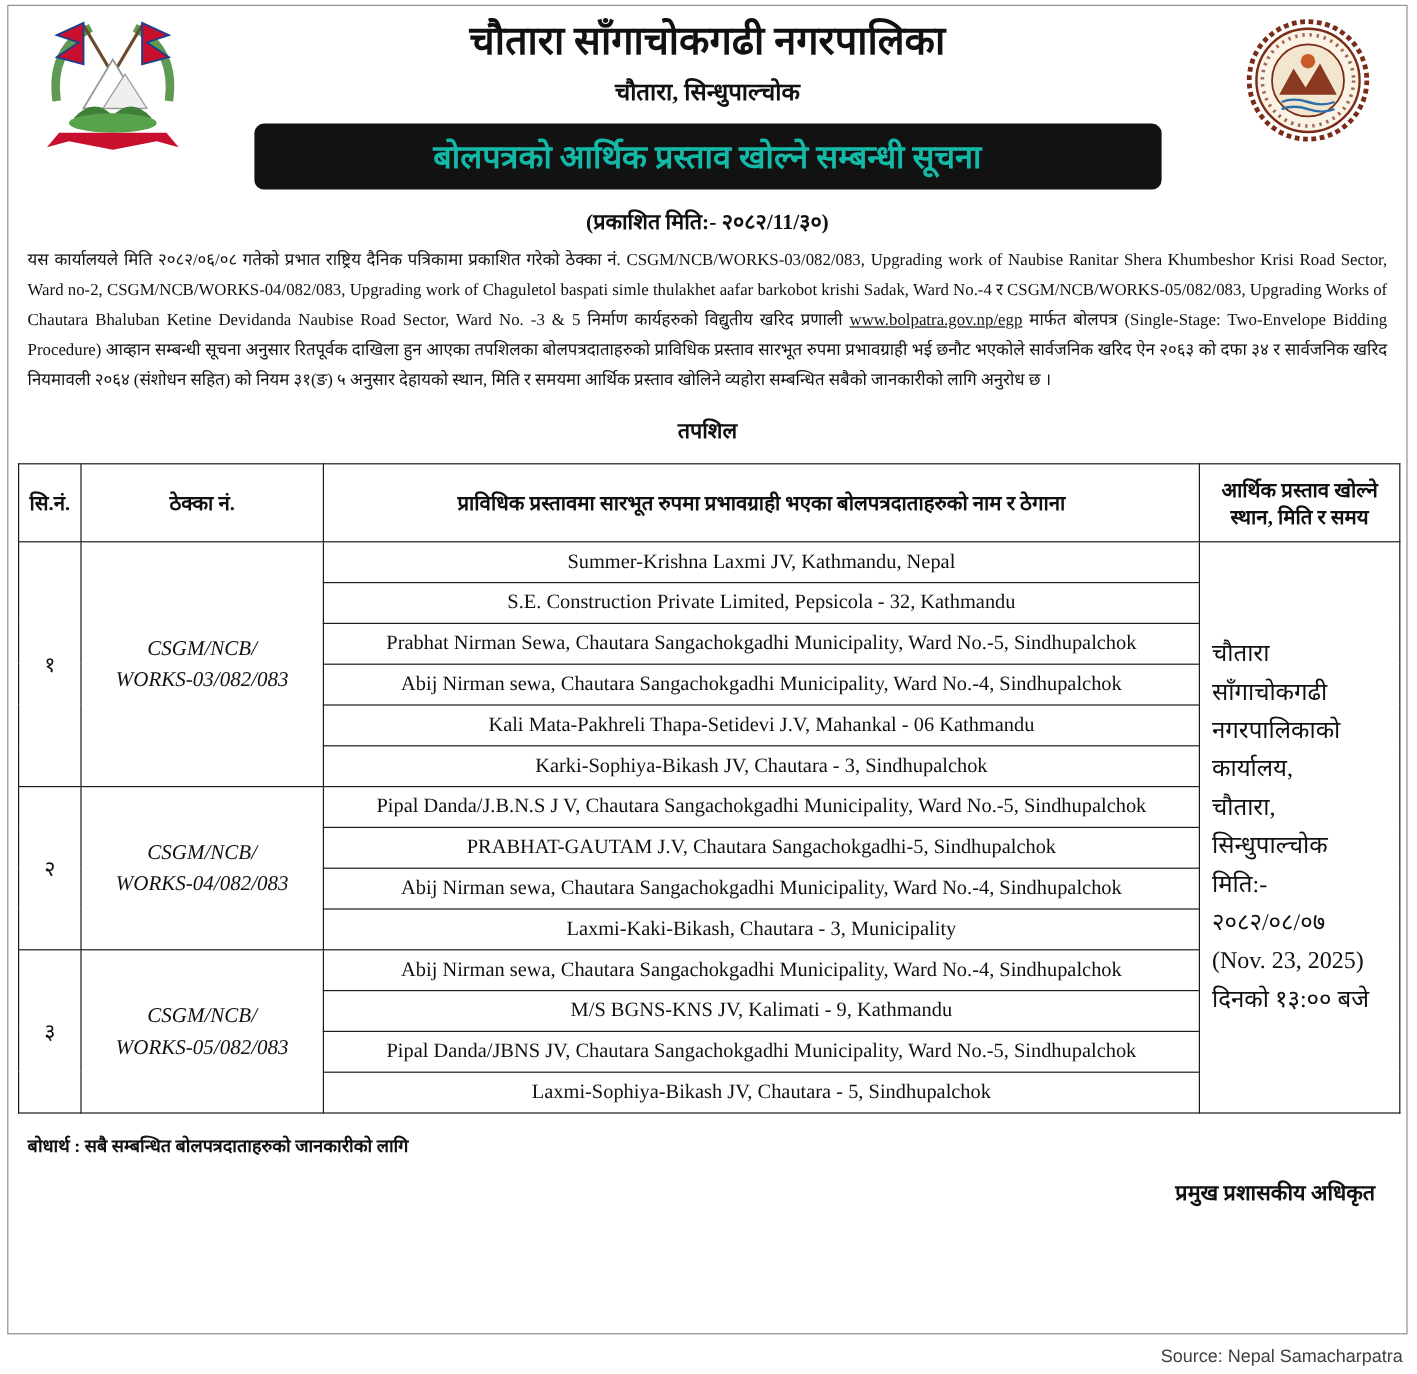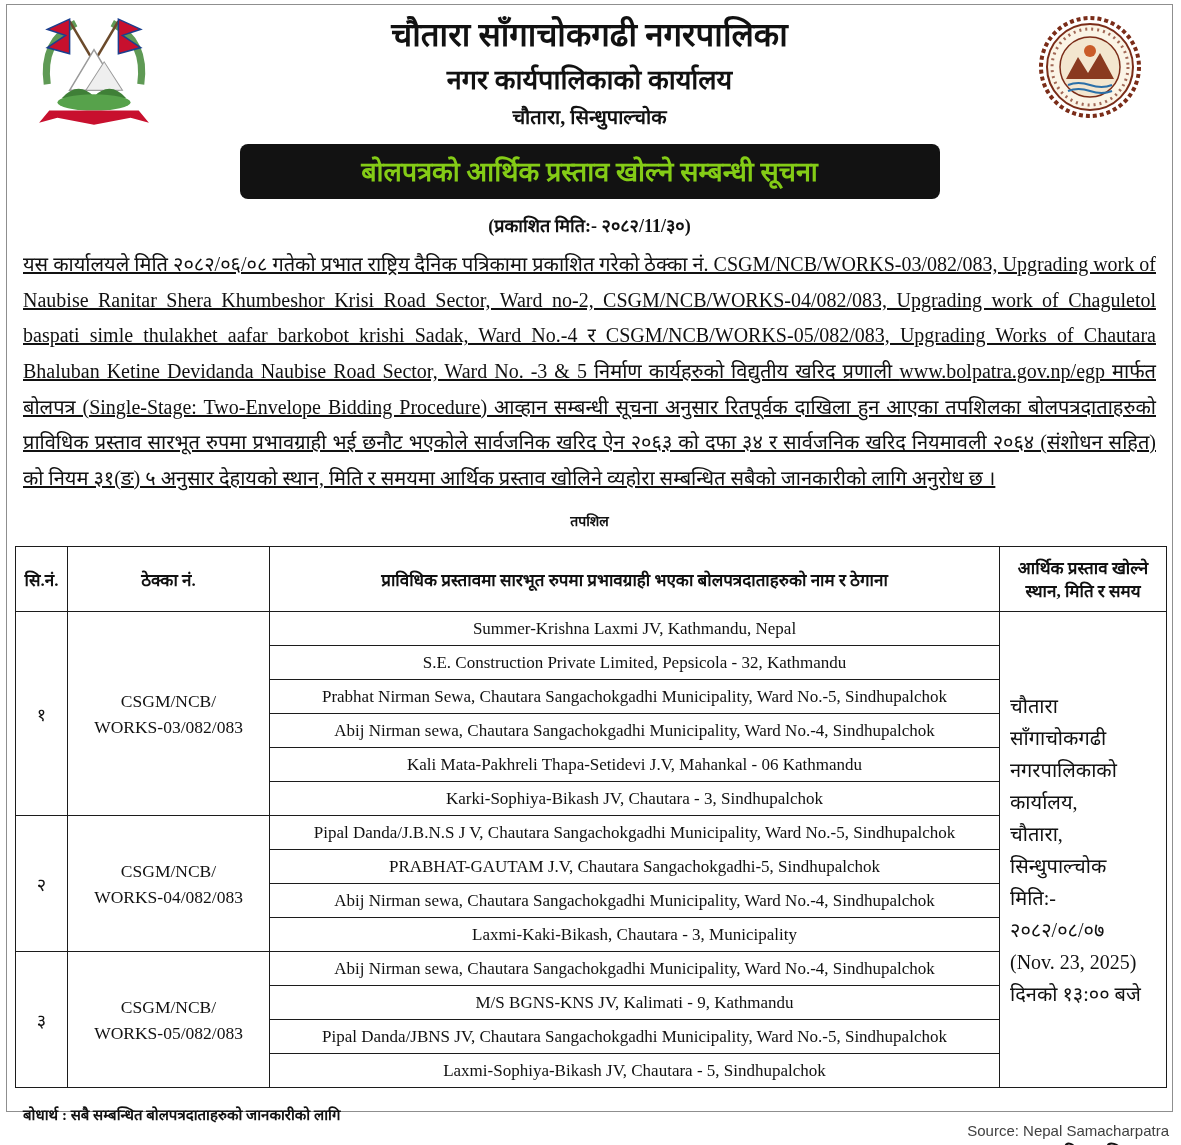--- a/index.html
+++ b/index.html
@@ -13,43 +13,43 @@
     border:1px solid #8f8f8f;background:#fff;box-sizing:border-box;
   }
   
   .header{position:relative;padding-top:10px;text-align:center;}
   .emblem{position:absolute;left:26px;top:6px;}
   .seal{position:absolute;right:30px;top:8px;}
   .title{font-size:33px;font-weight:bold;margin:0;line-height:1.25;}
   .subtitle{font-size:27px;font-weight:bold;margin:4px 0 0;}
   .location{font-size:20px;font-weight:bold;margin:6px 0 0;}
   .banner{
-    margin:14px auto 0;width:700px;background:#121212;color:#84cc16;
+    margin:14px auto 0;width:756px;background:#121212;color:#14b8a6;
     border-radius:8px;font-size:27px;font-weight:bold;text-align:center;
     padding:8px 0 10px;
   }
   .published{text-align:center;font-weight:bold;font-size:18px;margin-top:14px;}
   
   .body-text{
-    margin:10px 16px 15px;font-size:20px;line-height:1.78;text-align:justify;text-decoration:underline;
+    margin:10px 16px 15px;font-size:14px;line-height:1.78;text-align:justify;
   }
   .link{text-decoration:underline;color:#111;cursor:pointer;}
-  .tapsil{text-align:center;font-weight:bold;font-size:14px;margin:8px 0 6px;}
+  .tapsil{text-align:center;font-weight:bold;font-size:18px;margin:8px 0 6px;}
   
   table.bidders{
     border-collapse:collapse;width:1151px;margin:16px 8px;table-layout:fixed;
   }
   table.bidders th,table.bidders td{border:1px solid #1c1c1c;}
   table.bidders th{font-size:17px;font-weight:bold;padding:9px 4px;vertical-align:middle;}
   col.c-sn{width:52px;}
   col.c-contract{width:202px;}
   col.c-names{width:730px;}
   col.c-open{width:167px;}
   td.sn{text-align:center;font-size:18px;font-weight:normal;vertical-align:middle;}
-  td.contract{text-align:center;font-size:17.5px;white-space:pre-line;vertical-align:middle;line-height:1.5;}
+  td.contract{text-align:center;font-size:17.5px;white-space:pre-line;vertical-align:middle;line-height:1.5;font-style:italic;}
   td.bidder{text-align:center;font-size:17px;padding:6px 4px;height:21px;vertical-align:middle;}
   td.open-info{
     font-size:20px;padding:0 10px;white-space:pre-line;vertical-align:middle;
     text-align:left;line-height:1.6;
   }
   
   .bodharth{margin:12px 16px 0;font-weight:bold;font-size:15px;}
   .signature{text-align:right;margin:16px 26px 0;font-weight:bold;font-size:18px;}
   .source{
     position:absolute;right:12px;bottom:6px;
@@ -126,21 +126,20 @@
         <circle cx="52" cy="54" r="43" fill="#fbf4e6" stroke="#7a2c18" stroke-width="2"></circle>
         <circle cx="52" cy="54" r="38" fill="none" stroke="#7a2c18" stroke-width="3" stroke-dasharray="2 4" opacity="0.7"></circle>
         <circle cx="52" cy="54" r="30" fill="#f3e6cf" stroke="#7a2c18" stroke-width="1.5"></circle>
         <circle cx="52" cy="38" r="6" fill="#c95b28"></circle>
         <polygon points="28,66 40,44 50,60 62,40 76,66" fill="#8a3a20"></polygon>
         <path d="M30 72 Q40 68 52 72 Q64 76 74 72" stroke="#2a6fa8" stroke-width="2" fill="none"></path>
         <path d="M30 78 Q40 74 52 78 Q64 82 74 78" stroke="#2a6fa8" stroke-width="2" fill="none"></path>
       </svg>
 
       <div class="title">चौतारा साँगाचोकगढी नगरपालिका</div>
-      <div class="subtitle">नगर कार्यपालिकाको कार्यालय</div>
       <div class="location">चौतारा, सिन्धुपाल्चोक</div>
       <div class="banner">बोलपत्रको आर्थिक प्रस्ताव खोल्ने सम्बन्धी सूचना</div>
       <div class="published">(प्रकाशित मिति:- २०८२/11/३०)</div>
     </div>
 
     <p class="body-text"><span>यस कार्यालयले मिति २०८२/०६/०८ गतेको प्रभात राष्ट्रिय दैनिक पत्रिकामा प्रकाशित गरेको ठेक्का नं. CSGM/NCB/WORKS-03/082/083, Upgrading work of Naubise Ranitar Shera Khumbeshor Krisi Road Sector, Ward no-2, CSGM/NCB/WORKS-04/082/083, Upgrading work of Chaguletol baspati simle thulakhet aafar barkobot krishi Sadak, Ward No.-4 र CSGM/NCB/WORKS-05/082/083, Upgrading Works of Chautara Bhaluban Ketine Devidanda Naubise Road Sector, Ward No. -3 &amp; 5 निर्माण कार्यहरुको विद्युतीय खरिद प्रणाली </span><span class="link">www.bolpatra.gov.np/egp</span><span> मार्फत बोलपत्र (Single-Stage: Two-Envelope Bidding Procedure) आव्हान सम्बन्धी सूचना अनुसार रितपूर्वक दाखिला हुन आएका तपशिलका बोलपत्रदाताहरुको प्राविधिक प्रस्ताव सारभूत रुपमा प्रभावग्राही भई छनौट भएकोले सार्वजनिक खरिद ऐन २०६३ को दफा ३४ र सार्वजनिक खरिद नियमावली २०६४ (संशोधन सहित) को नियम ३१(ङ) ५ अनुसार देहायको स्थान, मिति र समयमा आर्थिक प्रस्ताव खोलिने व्यहोरा सम्बन्धित सबैको जानकारीको लागि अनुरोध छ ।</span></p>
 
     <div class="tapsil">तपशिल</div>
 
     <table class="bidders">

